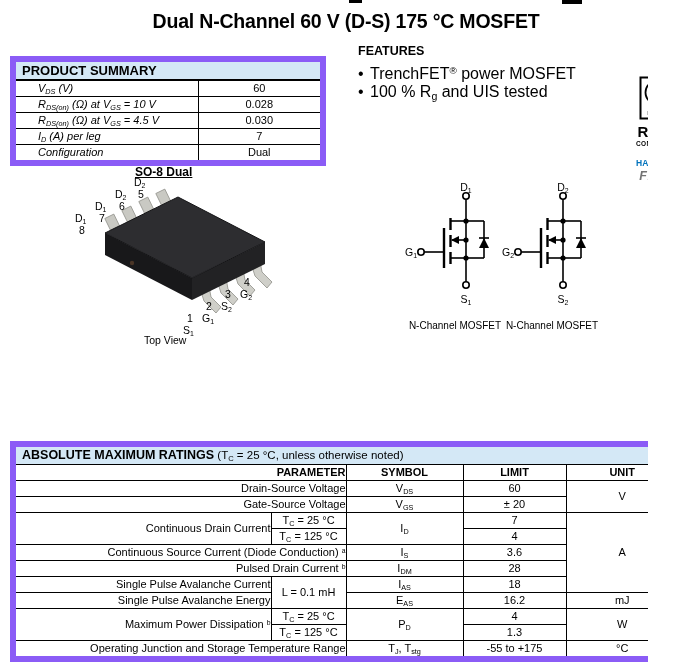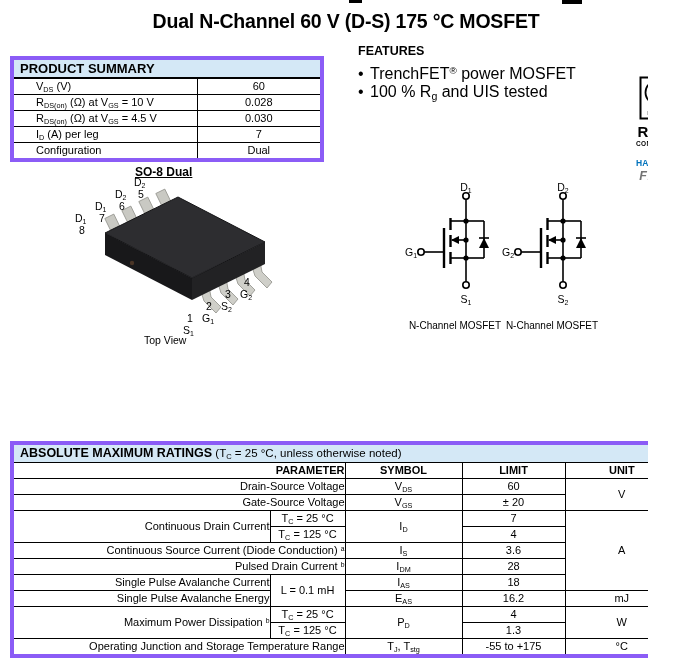--- a/index.html
+++ b/index.html
@@ -14,22 +14,22 @@
   
   sub{font-size:0.66em;line-height:0;vertical-align:-0.28em;}
   sup{font-size:0.62em;line-height:0;vertical-align:0.5em;}
 
   
   .ps{position:absolute;left:10px;top:56px;width:310px;border-collapse:collapse;table-layout:fixed;
       font-size:11px;}
   .ps td{border:1px solid #000;height:15px;line-height:1;padding:0;}
   .ps .hdr td{background:#d4e8f6;font-weight:bold;font-size:13px;height:17px;
               border-bottom:2px solid #000;padding-left:6px;}
-  .ps,.amr{border:4px solid #8b5cf6;}
-  .ps .pl{padding-left:22px;}
+  .ps,.amr{border:6px solid #8b5cf6;}
+  .ps .pl{padding-left:22px;font-style:italic;}
   .ps .c{text-align:center;}
 
   
   .features{position:absolute;left:358px;top:44px;width:260px;}
   .features .head{font-weight:bold;font-size:12.5px;margin-bottom:7px;}
   .feat-item{font-size:16px;line-height:17.5px;}
   .feat-item .bullet{display:inline-block;width:12px;}
 
   
   .badges{position:absolute;left:636px;top:76px;width:42px;text-align:center;}

